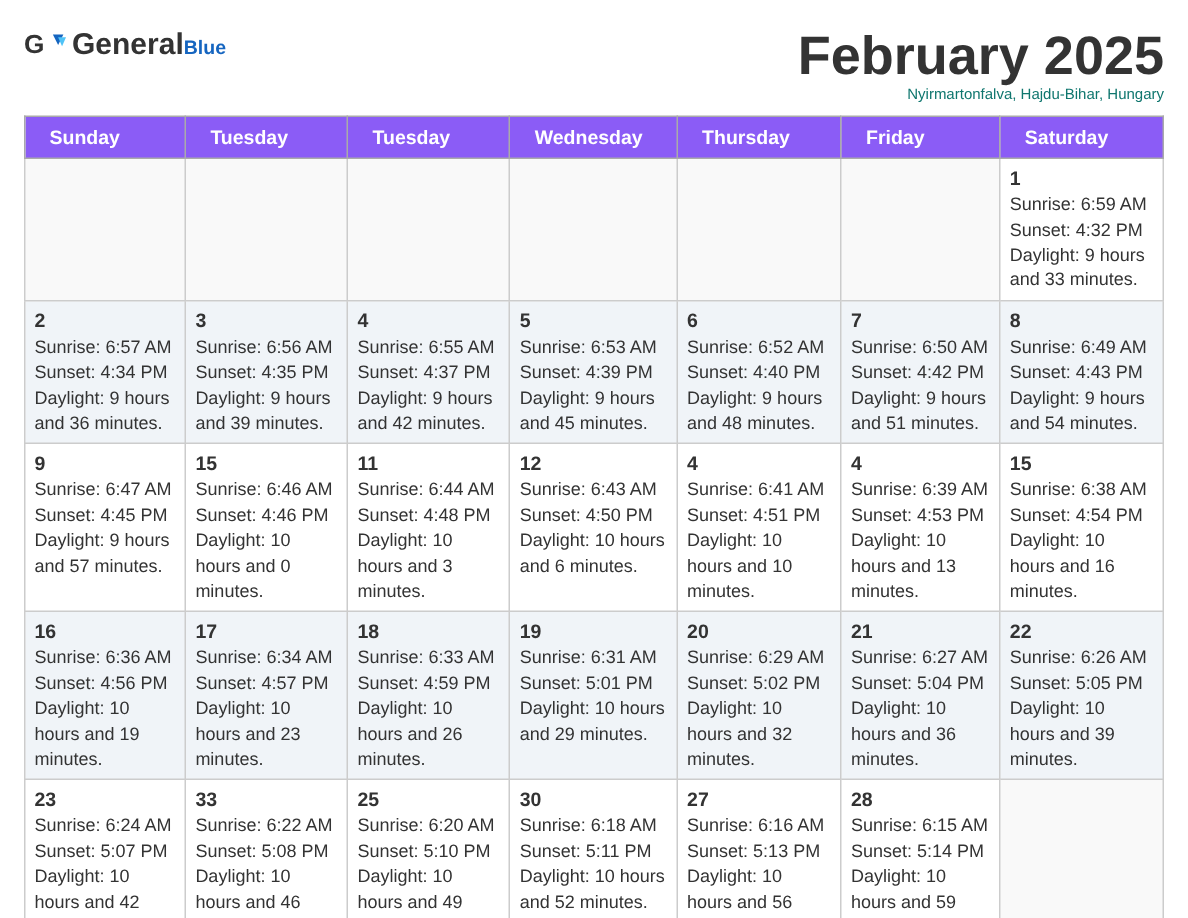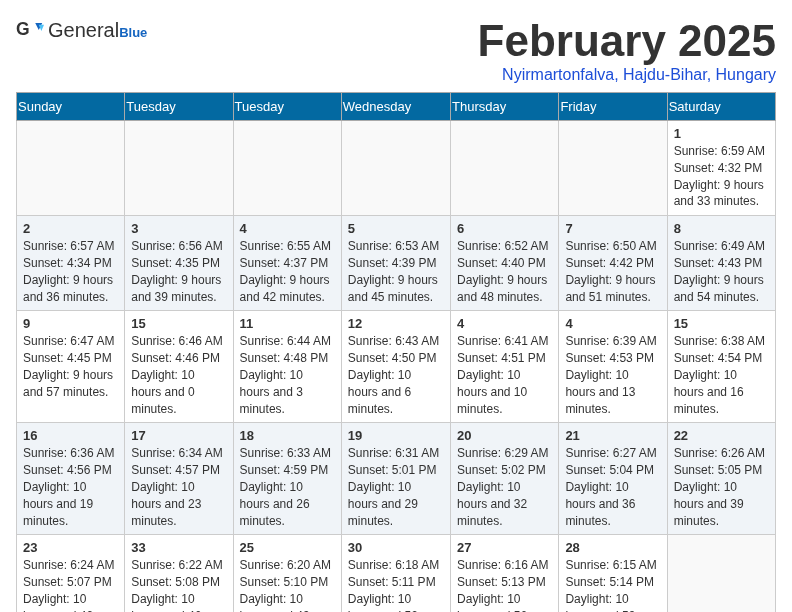--- a/index.html
+++ b/index.html
@@ -3,44 +3,44 @@
   <meta charset="utf-8">
   <style>
     * { box-sizing: border-box; margin: 0; padding: 0; }
     body { font-family: Arial, sans-serif; background: #fff; width: 792px; min-height: 612px; }
     .page { width: 792px; padding: 16px; }
     .header { display: flex; justify-content: space-between; align-items: flex-start; margin-bottom: 8px; }
     .logo { display: flex; flex-direction: column; }
     .logo-icon { width: 28px; height: 28px; }
     .logo-row { display: flex; align-items: center; gap: 4px; }
     .title-section { text-align: right; }
-    .month-title { font-size: 44px; font-weight: bold; color: #333; }
-    .location { font-size: 16px; color: #1d4ed8; }
+    .month-title { font-size: 36px; font-weight: bold; color: #333; }
+    .location { font-size: 10px; color: #0f766e; }
     table { width: 100%; border-collapse: collapse; }
-    th { background: #0369a1; color: #fff; text-align: left; padding: 6px 1px; font-size: 13px; font-weight: normal; border: 1px solid #aaa; }
+    th { background: #8b5cf6; color: #fff; text-align: left; padding: 6px 16px; font-size: 13px; font-weight: bold; border: 1px solid #aaa; }
     td { vertical-align: top; border: 1px solid #ccc; padding: 5px 6px; font-size: 10.5px; color: #333; width: 113px; height: 90px; }
     td.empty { background: #f9f9f9; }
     td.alt { background: #f0f4f8; }
     .day-num { font-size: 13px; font-weight: bold; margin-bottom: 2px; }
     .day-info { font-size: 12px; color: #333; line-height: 1.4; }
   </style>
 </head>
 <body>
 
 <div class="page">
   <div class="header">
     <div class="logo">
       <div class="logo-row">
         <svg class="logo-icon" viewBox="0 0 32 32" xmlns="http://www.w3.org/2000/svg">
           <text x="0" y="22" font-size="20" font-weight="bold" fill="#333">G</text>
           <polygon points="22,8 30,8 26,16" fill="#1565c0"></polygon>
           <polygon points="26,10 32,10 29,17" fill="#4fc3f7"></polygon>
         </svg>
         <div>
-          <span style="font-size:20px;font-weight:normal;color:#333;">General</span><span style="font-size:13px;font-weight:bold;color:#1565c0;">Blue</span>
+          <span style="font-size:20px;font-weight:bold;color:#333;">General</span><span style="font-size:13px;font-weight:bold;color:#1565c0;">Blue</span>
         </div>
       </div>
     </div>
     <div class="title-section">
       <div class="month-title">February 2025</div>
       <div class="location">Nyirmartonfalva, Hajdu-Bihar, Hungary</div>
     </div>
   </div>
 
   <table>

